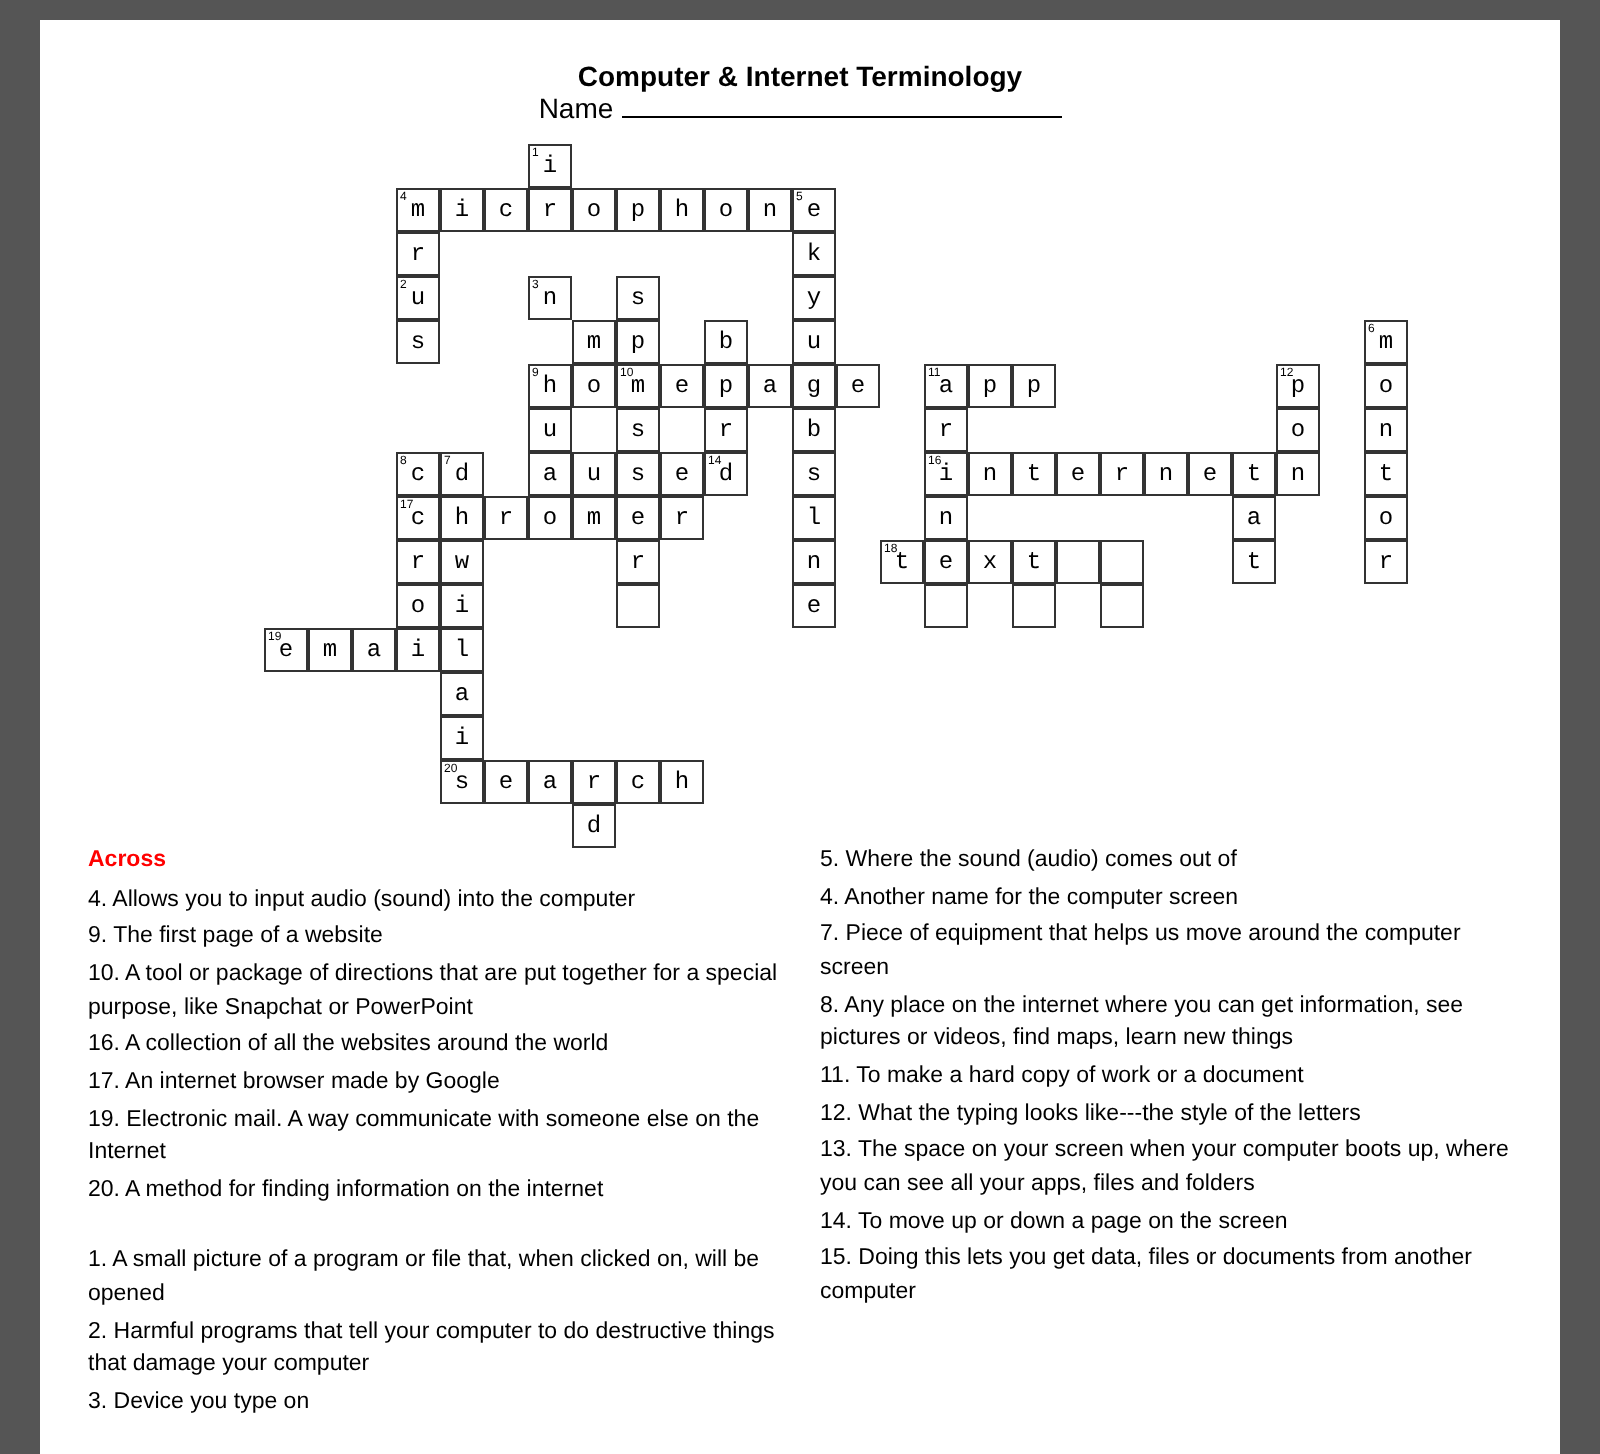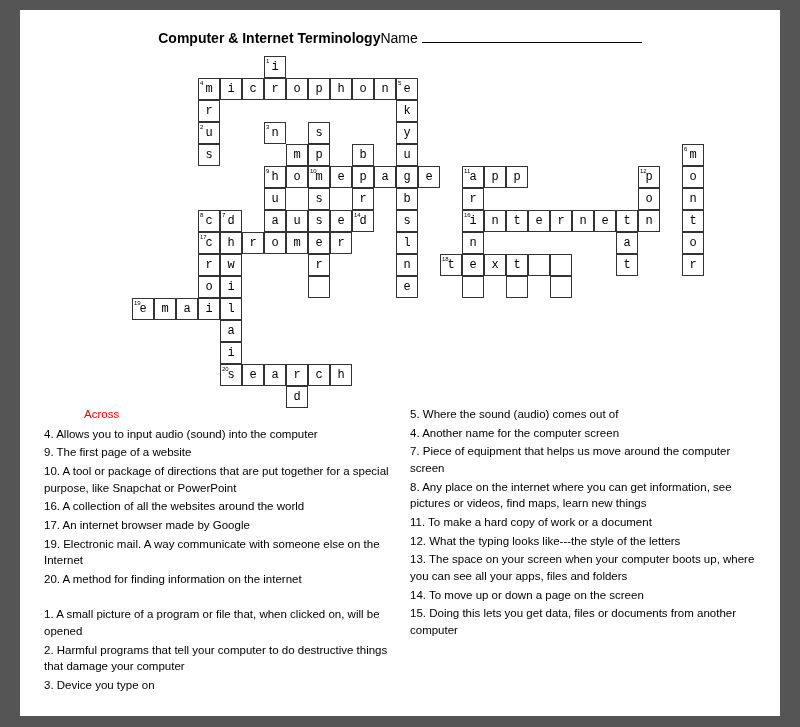--- a/index.html
+++ b/index.html
@@ -14,23 +14,24 @@
     }
     .page {
       background: white;
       width: 760px;
       min-height: 700px;
       padding: 20px 24px;
       position: relative;
     }
     .header {
       display: flex;
-      justify-content: center;
+      justify-content: flex-end;
       align-items: center;
       margin-bottom: 8px;
+      flex-direction: column;
     }
     .title {
       font-size: 14px;
       font-weight: bold;
     }
     .name-line {
       font-size: 14px;
     }
     .name-underline {
       display: inline-block;
@@ -73,24 +74,23 @@
       font-size: 11.5px;
       line-height: 1.45;
     }
     .clues-left {
       flex: 1;
     }
     .clues-right {
       flex: 1;
     }
     .clues-heading {
-      font-weight: normal;
+      font-weight: bold;
       color: red;
       margin-bottom: 3px;
-      margin-left: 40px;
     }
     .clue-text {
       margin-bottom: 2px;
     }
   </style>
 </head>
 <body>
 
 <div class="page">
   <div class="header">

